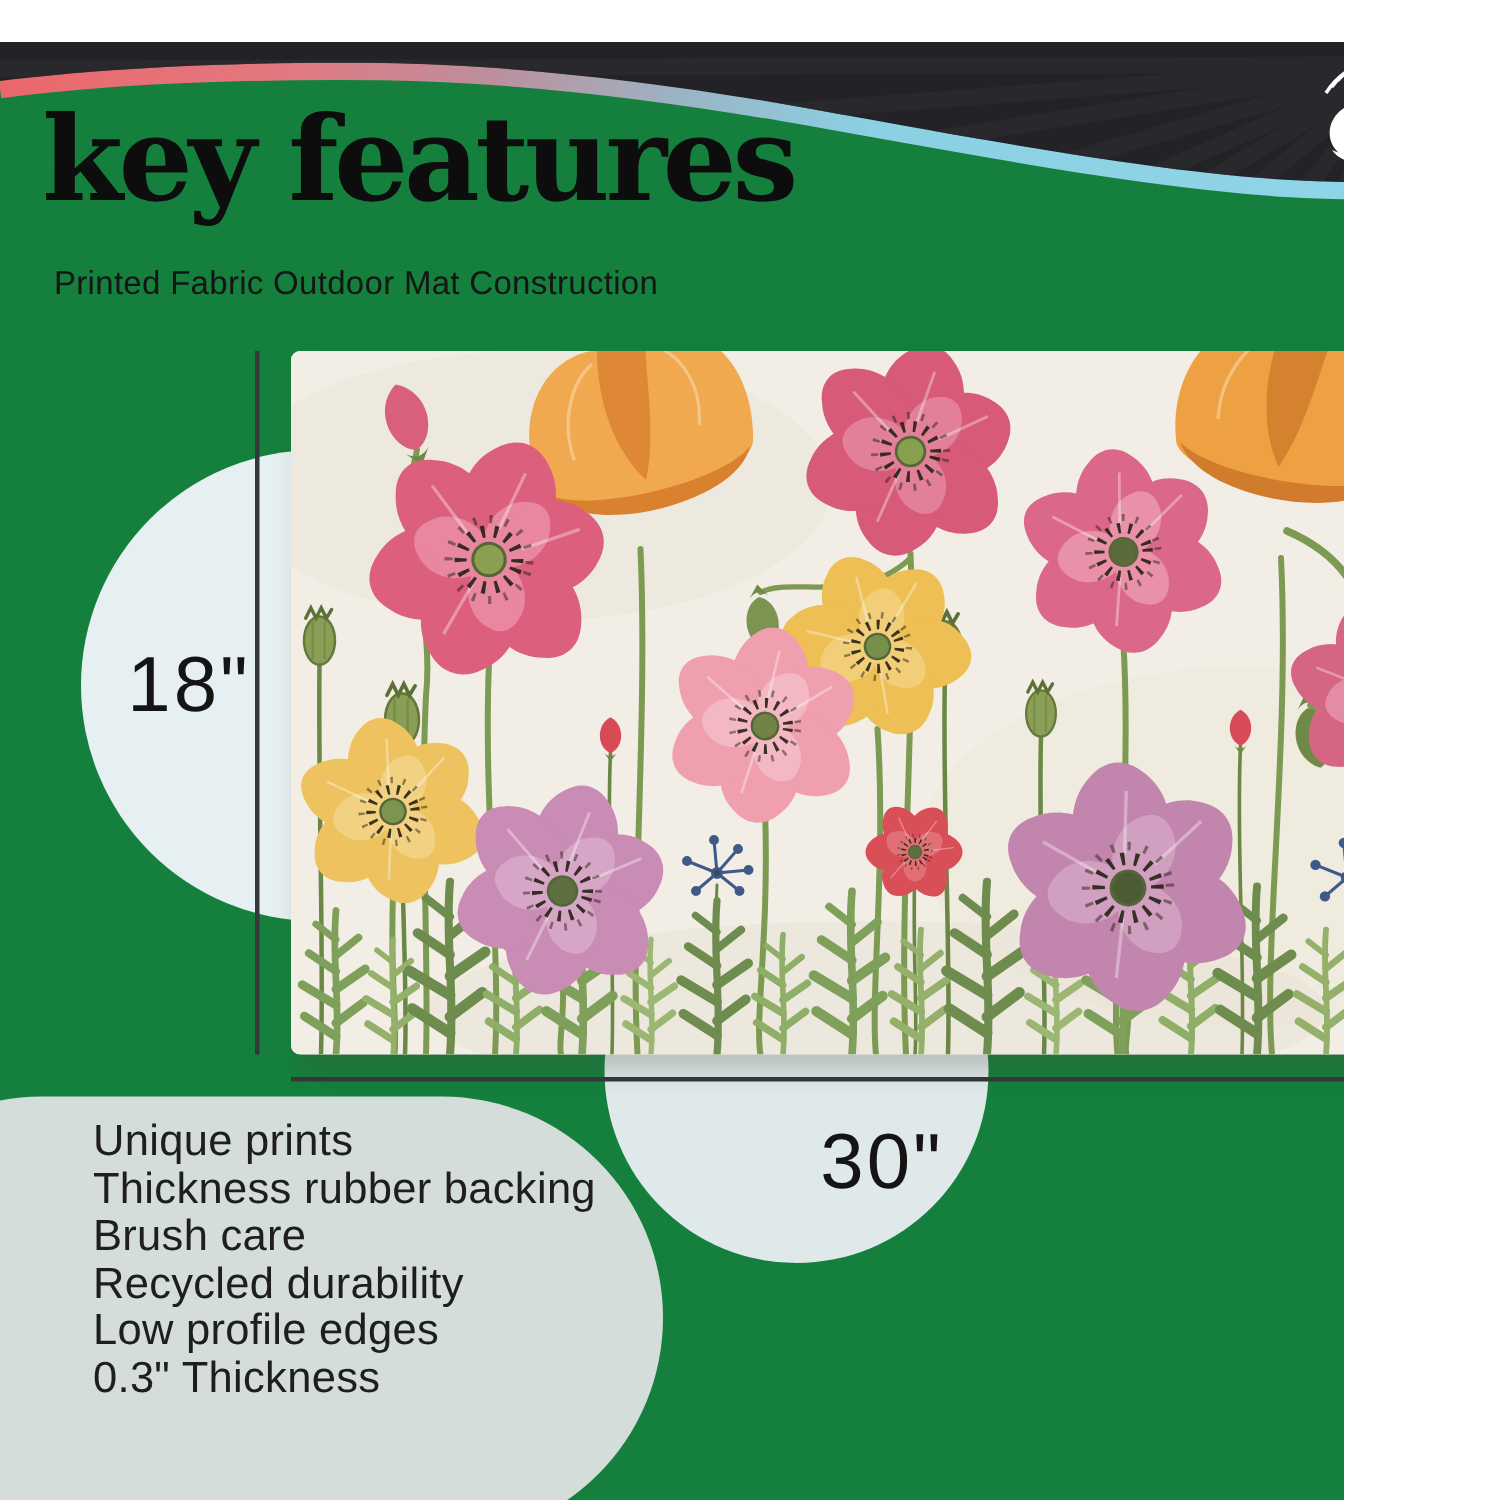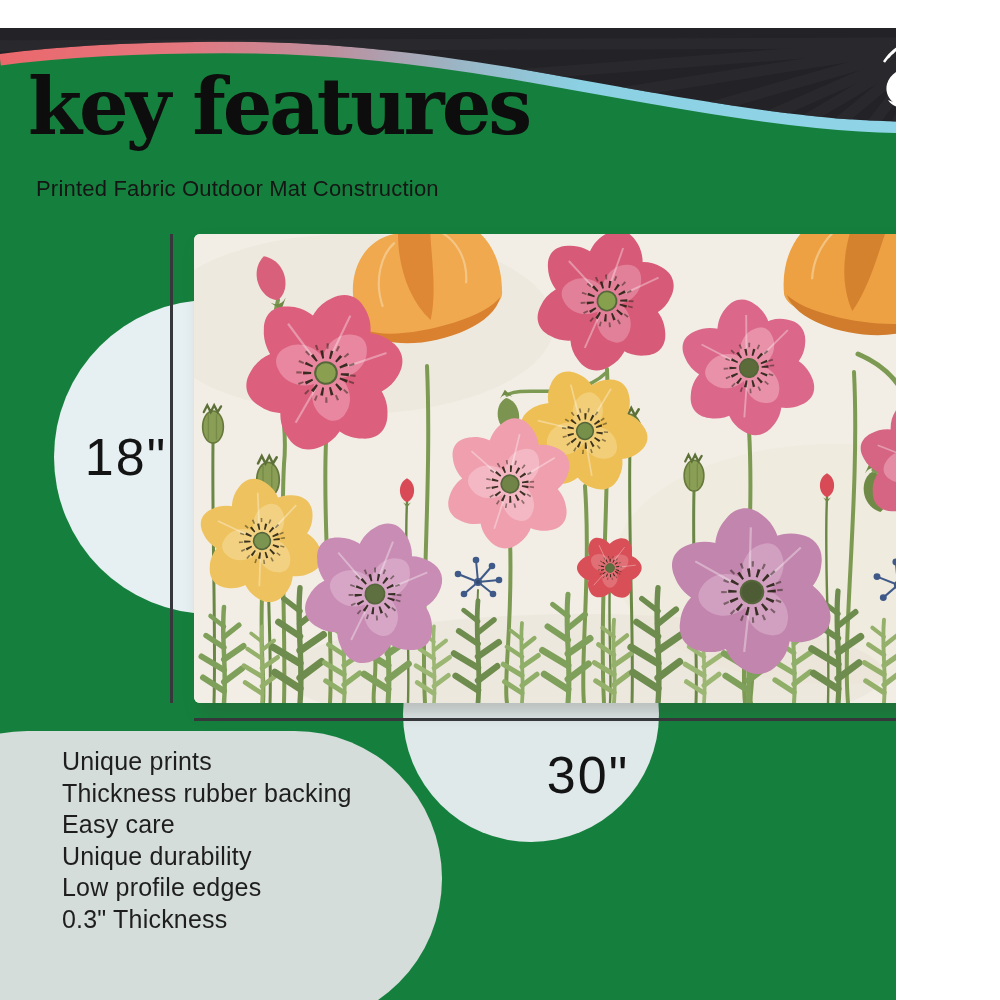--- a/index.html
+++ b/index.html
@@ -23,21 +23,21 @@
        border-radius:6px;overflow:hidden;background:#f2eee5;
        box-shadow:6px 10px 16px rgba(70,64,52,.25);}
   .mat svg{display:block;width:100%;height:100%;}
   .vline{position:absolute;left:170px;top:206px;width:3px;height:469px;background:#35373a;z-index:3;}
   .hline{position:absolute;left:194px;top:690px;width:783px;height:3px;background:#35373a;z-index:3;}
   .dim{position:absolute;z-index:4;font-size:52px;color:#141414;letter-spacing:2px;}
   .dim-h{left:56px;top:399px;width:140px;text-align:center;}
   .dim-w{left:518px;top:717px;width:140px;text-align:center;}
   
   .features{position:absolute;left:62px;top:718px;z-index:3;list-style:none;margin:0;padding:0;
-            font-size:25px;line-height:31.5px;color:#1e1e1e;letter-spacing:.2px;}
+            font-size:29px;line-height:31.5px;color:#1e1e1e;letter-spacing:.2px;}
 </style>
 </head>
 <body>
 
 <div class="stage">
 
   <div class="bg-circle c18"></div>
   <div class="bg-circle c30"></div>
   <div class="panel"></div>
 
@@ -255,19 +255,19 @@
   </div>
 
   <div class="vline"></div>
   <div class="hline"></div>
   <div class="dim dim-h">18"</div>
   <div class="dim dim-w">30"</div>
 
   <ul class="features">
     <li>Unique prints</li>
     <li>Thickness rubber backing</li>
-    <li>Easy care</li>
-    <li>Unique durability</li>
+    <li>Brush care</li>
+    <li>Recycled durability</li>
     <li>Low profile edges</li>
     <li>0.3" Thickness</li>
   </ul>
 
 </div>
 
 </body></html>

